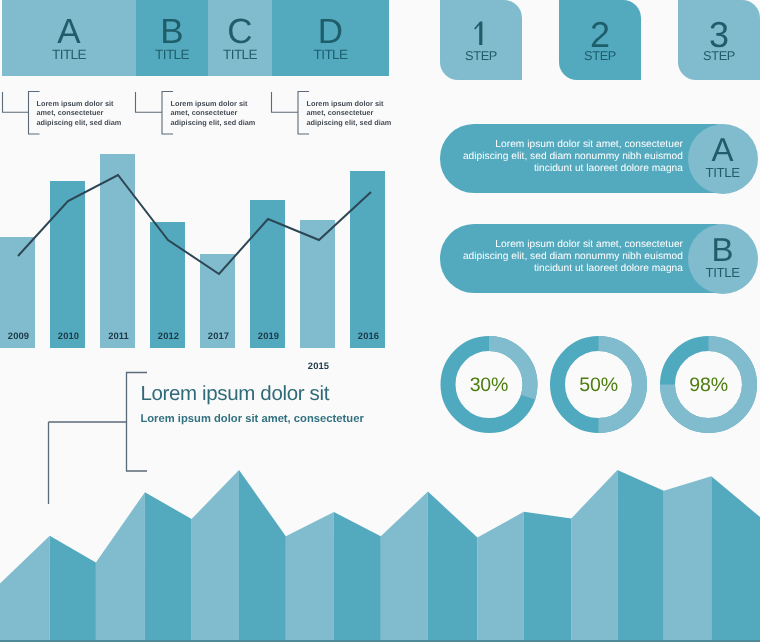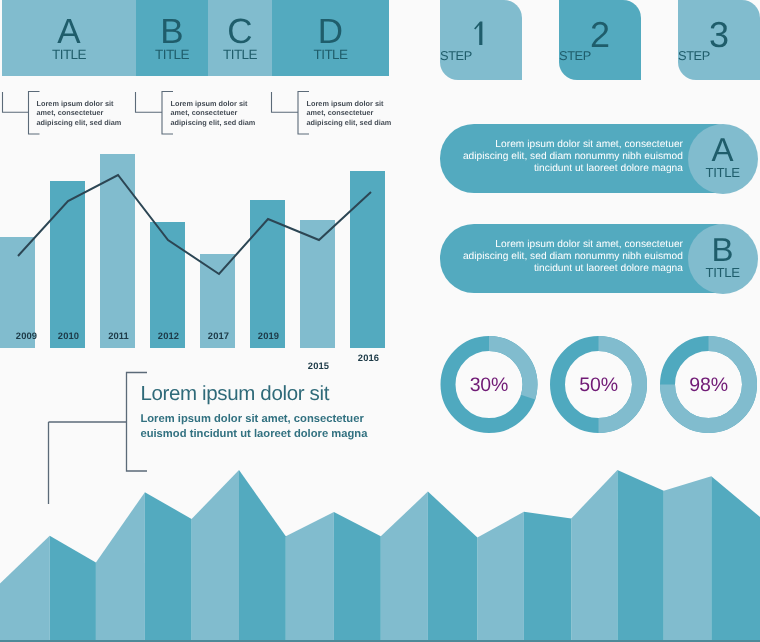--- a/index.html
+++ b/index.html
@@ -25,35 +25,35 @@
   .bar{position:absolute;bottom:0;}
   .bar-label{position:absolute;font-size:9.4px;font-weight:700;color:#1d3a47;
              text-align:center;letter-spacing:0.1px;}
 
   
   .step{position:absolute;top:0;height:80px;width:82px;
         border-radius:0 18px 0 18px;}
   .step-num{position:absolute;left:0;right:0;top:17px;font-size:36px;color:#1f5d6b;
             line-height:1;text-align:center;}
   .step-label{position:absolute;left:0;right:0;top:50px;font-size:12.8px;color:#1f5d6b;
-              letter-spacing:-0.4px;line-height:1;}
+              letter-spacing:-0.4px;text-align:center;line-height:1;}
   .glyph-one{position:absolute;left:0;right:0;top:12px;height:34px;}
 
   
   .pill{position:absolute;height:68px;border-radius:34px;}
   .pill-text{position:absolute;text-align:right;color:#ffffff;font-size:10.2px;
              line-height:1.215;letter-spacing:0.02px;}
   .pill-badge{position:absolute;border-radius:50%;}
   .pill-badge-letter{position:absolute;left:0;right:0;top:9px;font-size:33px;color:#1f5d6b;
                      line-height:1;text-align:center;}
   .pill-badge-title{position:absolute;left:0;right:0;top:42px;font-size:13.2px;color:#1f5d6b;
                     letter-spacing:-0.35px;text-align:center;line-height:1;}
 
   
-  .donut-label{position:absolute;font-size:19.5px;color:#701a75;text-align:center;line-height:1;letter-spacing:-0.1px;}
+  .donut-label{position:absolute;font-size:19.5px;color:#4d7c0f;text-align:center;line-height:1;letter-spacing:-0.1px;}
 
   
   .feature-head{position:absolute;font-size:20.5px;color:#2f6a79;line-height:1;letter-spacing:-0.35px;}
   .feature-body{position:absolute;font-size:11.2px;color:#327180;line-height:1.36;
                 font-weight:600;letter-spacing:0.02px;}
 </style>
 </head>
 <body>
 
 <div class="stage">
@@ -109,28 +109,28 @@
       <div class="bar" style="left: 200px; width: 35px; height: 94px; background: rgb(129, 188, 206);"></div>
       <div class="bar" style="left: 150px; width: 35px; height: 126px; background: rgb(83, 170, 191);"></div>
       <div class="bar" style="left: 100px; width: 35px; height: 194px; background: rgb(129, 188, 206);"></div>
       <div class="bar" style="left: 50px; width: 35px; height: 167px; background: rgb(83, 170, 191);"></div>
       <div class="bar" style="left: 0px; width: 35px; height: 111px; background: rgb(129, 188, 206);"></div>
     <svg class="abs" id="trend-svg" style="left:0;top:0;width:400px;height:198px;" viewBox="0 0 400 198">
       <polyline id="trend-poly" fill="none" stroke="#2c4654" stroke-width="2" stroke-linejoin="miter" stroke-linecap="butt" points="18,106 68,51 118,25 168,90 219,124 268,69 319,90 371,42"></polyline>
     </svg>
   </div>
   <div class="abs" id="bar-labels" style="left:1px;top:330.4px;width:400px;height:14px;">
-      <div class="bar-label" style="left: 0px; width: 35px; padding-left: 8px;">2009</div>
+      <div class="bar-label" style="left: 0px; width: 35px;">2009</div>
       <div class="bar-label" style="left: 50px; width: 35px;">2010</div>
       <div class="bar-label" style="left: 100px; width: 35px;">2011</div>
       <div class="bar-label" style="left: 150px; width: 35px;">2012</div>
       <div class="bar-label" style="left: 200px; width: 35px;">2017</div>
       <div class="bar-label" style="left: 250px; width: 35px;">2019</div>
       <div class="bar-label" style="left: 300px; width: 35px; margin-top: 30px;">2015</div>
-      <div class="bar-label" style="left: 350px; width: 35px; margin-top: 22px;">2016</div>
+      <div class="bar-label" style="left: 350px; width: 35px;">2016</div>
     </div>
 
   <div class="step" style="left:440px;background:#81bcce;">
 
     <svg class="glyph-one" viewBox="0 0 82 34">
       <path d="M34.1 16.4 L40.0 9.5 L42.4 9.5 L42.4 33.1 L39.2 33.1 L39.2 13.1 L35.4 17.6 Z" fill="#1f5d6b"></path>
     </svg>
     <span class="step-label">STEP</span>
   </div>
   <div class="step" style="left:559px;background:#53aabf;">
@@ -185,21 +185,20 @@
   <svg class="abs" style="left:40px;top:365px;width:120px;height:145px;" viewBox="0 0 120 145">
     <g fill="none" stroke="#5b6a78" stroke-width="1.3">
       <path d="M8.5 57 L8.5 139"></path>
       <path d="M8.5 57 L86.5 57"></path>
       <path d="M107 7.5 L86.5 7.5 L86.5 106 L107 106"></path>
     </g>
   </svg>
   <div class="feature-head" style="left:140.4px;top:384px;">Lorem ipsum dolor sit</div>
   <div class="feature-body" style="left:140.4px;top:411.6px;">
     <div>Lorem ipsum dolor sit amet, consectetuer</div>
-    <div>euismod tincidunt ut laoreet dolore magna</div>
   </div>
 
   <svg class="abs" id="mountain-svg" style="left:0;top:460px;width:760px;height:182px;" viewBox="0 0 760 182">
     <g id="mtn-left" fill="#81bcce">
         <path d="M0,123.5 L49.7,75.79999999999995 L49.7,182 L0,182 Z"></path>
         <path d="M95.9,102.39999999999998 L144.9,32.19999999999999 L144.9,182 L95.9,182 Z"></path>
         <path d="M191.6,59 L239,10 L239,182 L191.6,182 Z"></path>
         <path d="M285.8,76.29999999999995 L333.9,52.10000000000002 L333.9,182 L285.8,182 Z"></path>
         <path d="M380.8,76.29999999999995 L427.9,31.600000000000023 L427.9,182 L380.8,182 Z"></path>
         <path d="M477.4,77.60000000000002 L523.9,51.80000000000001 L523.9,182 L477.4,182 Z"></path>

